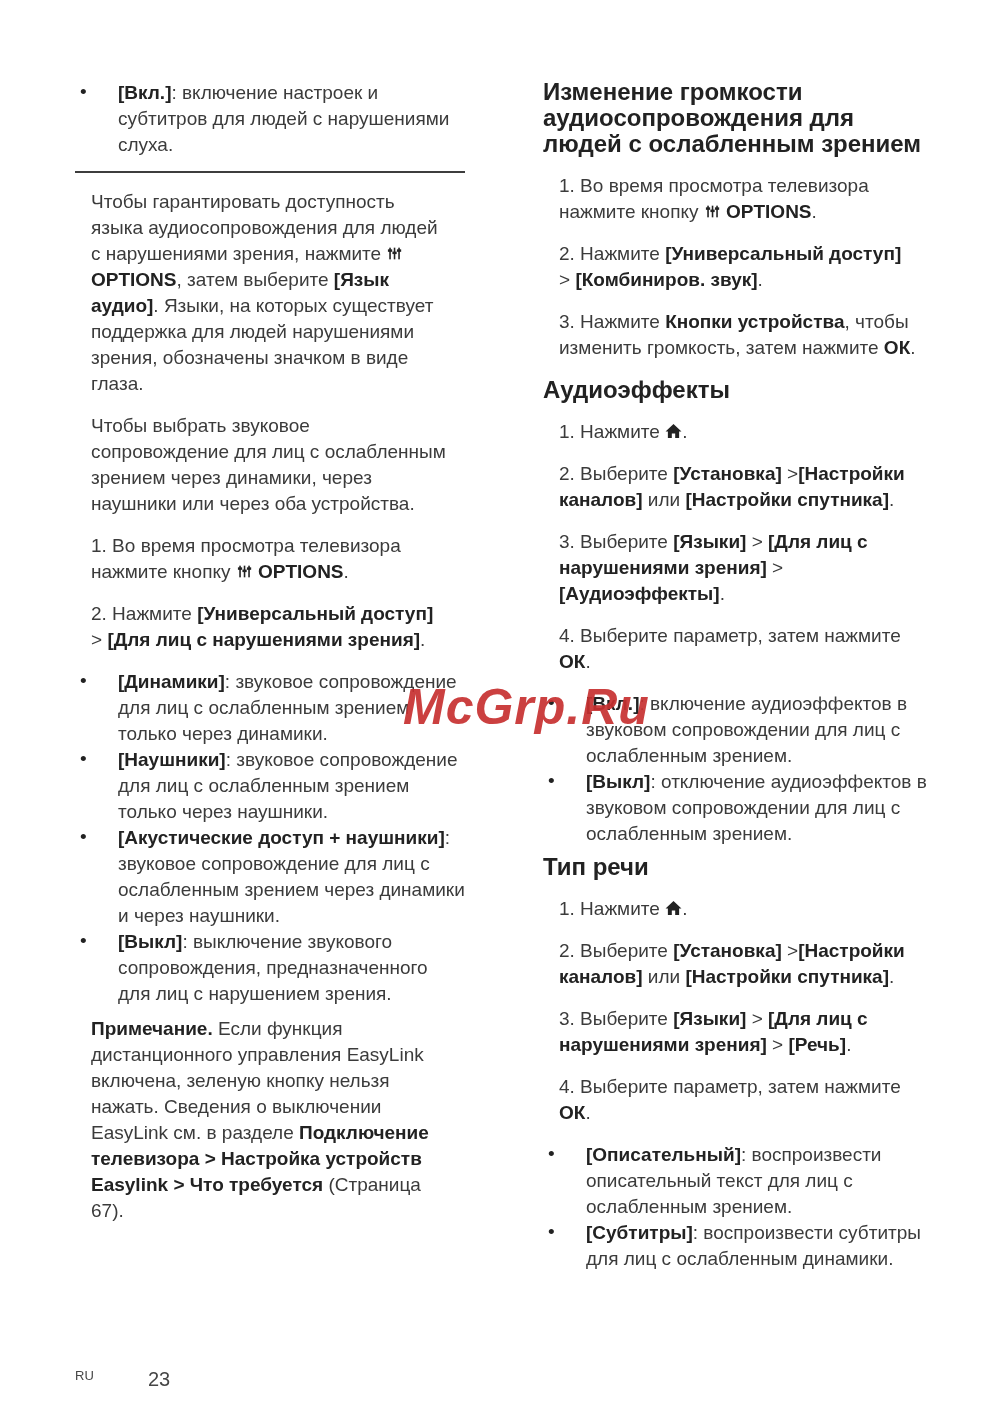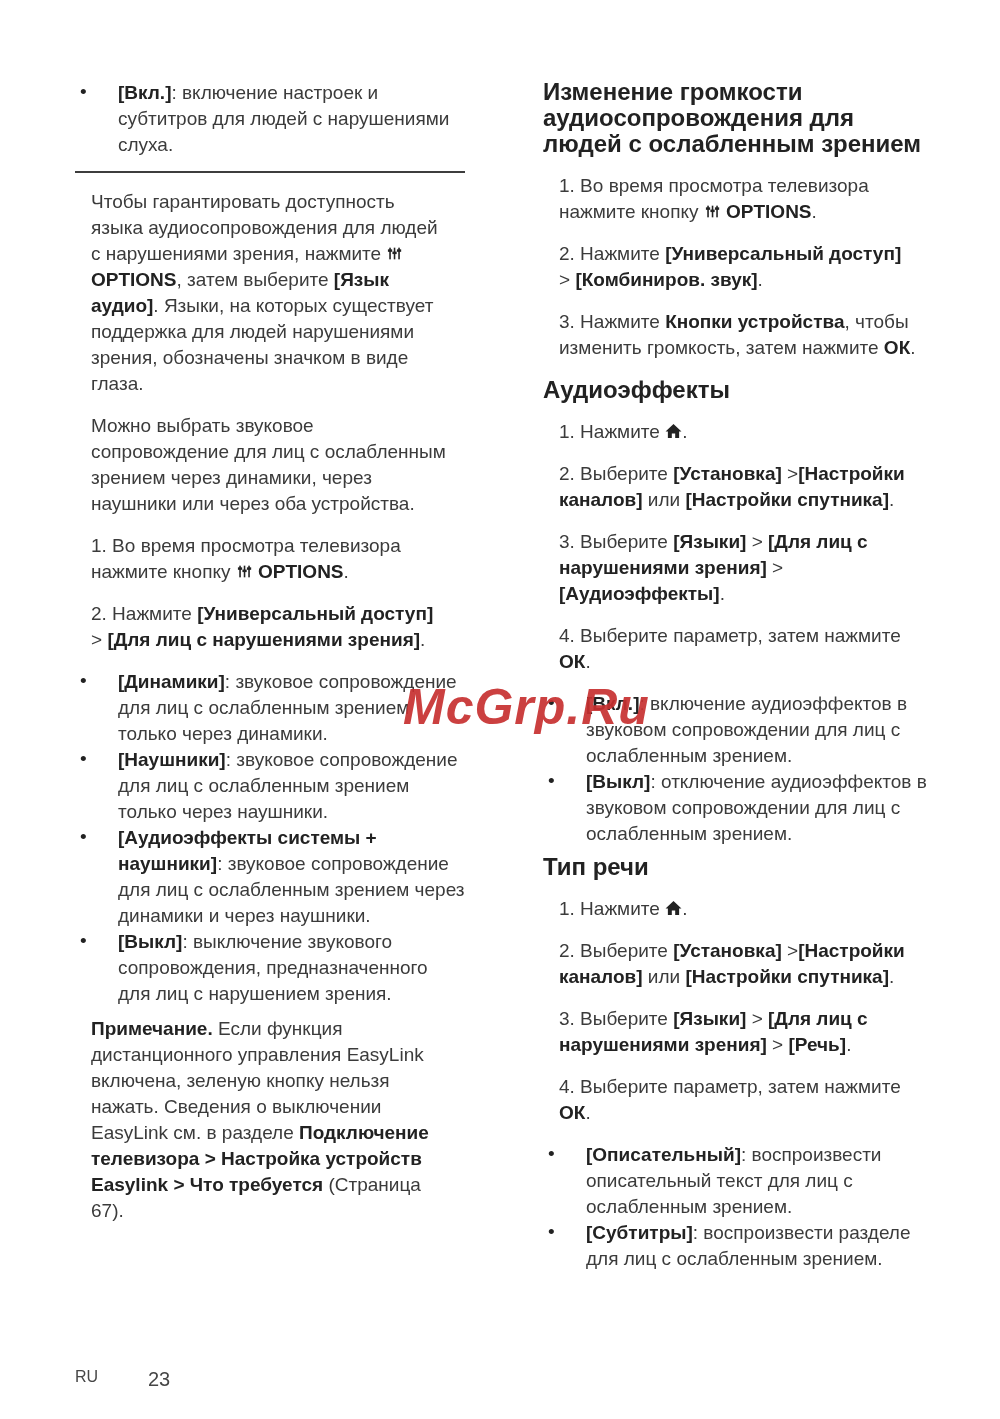--- a/index.html
+++ b/index.html
@@ -67,21 +67,21 @@
     font-style: italic;
     letter-spacing: 1px;
     opacity: 0.92;
     white-space: nowrap;
     pointer-events: none;
   }
   .footer-lang {
     position: absolute;
     left: 75px;
     top: 1368px;
-    font-size: 16px;
+    font-size: 13px;
     color: #464646;
     text-align: right;
   }
   .footer-page {
     position: absolute;
     left: 148px;
     top: 1368px;
     font-size: 20px;
     color: #464646;
   }
@@ -97,34 +97,34 @@
         </ul>
         <div class="rule"></div>
         <div class="para"><span>Чтобы гарантировать доступность языка аудиосопровождения для людей с нарушениями зрения, нажмите </span><span class="inline-icon"><svg viewBox="0 0 18 18">
               <rect x="2.7" y="2" width="1.9" height="14"></rect>
               <rect x="8.1" y="2" width="1.9" height="14"></rect>
               <rect x="13.5" y="2" width="1.9" height="14"></rect>
               <rect x="1.1" y="4" width="5.1" height="3"></rect>
               <rect x="6.5" y="6.7" width="5.1" height="3"></rect>
               <rect x="11.9" y="4" width="5.1" height="3"></rect>
             </svg></span><span class="b"> OPTIONS</span><span>, затем выберите </span><span class="b">[Язык аудио]</span><span>. Языки, на которых существует поддержка для людей нарушениями зрения, обозначены значком в виде глаза.</span></div>
-        <div class="para"><span>Можно выбрать звуковое сопровождение для лиц с ослабленным зрением через динамики, через наушники или через оба устройства.</span></div>
+        <div class="para"><span>Чтобы выбрать звуковое сопровождение для лиц с ослабленным зрением через динамики, через наушники или через оба устройства.</span></div>
         <div class="para"><span>1. Во время просмотра телевизора нажмите кнопку </span><span class="inline-icon"><svg viewBox="0 0 18 18">
               <rect x="2.7" y="2" width="1.9" height="14"></rect>
               <rect x="8.1" y="2" width="1.9" height="14"></rect>
               <rect x="13.5" y="2" width="1.9" height="14"></rect>
               <rect x="1.1" y="4" width="5.1" height="3"></rect>
               <rect x="6.5" y="6.7" width="5.1" height="3"></rect>
               <rect x="11.9" y="4" width="5.1" height="3"></rect>
             </svg></span><span class="b"> OPTIONS</span><span>.</span></div>
         <div class="para"><span>2. Нажмите </span><span class="b">[Универсальный доступ]</span><span> &gt; </span><span class="b">[Для лиц с нарушениями зрения]</span><span>.</span></div>
         <ul class="bullets">
           <li><span class="dot">•</span><span class="b">[Динамики]</span><span>: звуковое сопровождение для лиц с ослабленным зрением только через динамики.</span></li>
           <li><span class="dot">•</span><span class="b">[Наушники]</span><span>: звуковое сопровождение для лиц с ослабленным зрением только через наушники.</span></li>
-          <li><span class="dot">•</span><span class="b">[Аудиоэффекты системы + наушники]</span><span>: звуковое сопровождение для лиц с ослабленным зрением через динамики и через наушники.</span></li>
+          <li><span class="dot">•</span><span class="b">[Акустические доступ + наушники]</span><span>: звуковое сопровождение для лиц с ослабленным зрением через динамики и через наушники.</span></li>
           <li><span class="dot">•</span><span class="b">[Выкл]</span><span>: выключение звукового сопровождения, предназначенного для лиц с нарушением зрения.</span></li>
         </ul>
         <div class="para gap"><span class="b">Примечание.</span><span> Если функция дистанционного управления EasyLink включена, зеленую кнопку нельзя нажать. Сведения о выключении EasyLink см. в разделе </span><span class="b">Подключение телевизора &gt; Настройка устройств Easylink &gt; Что требуется</span><span> (Страница 67).</span></div>
       </div>
     <div class="col">
         <div class="h2"><span>Изменение громкости аудиосопровождения для людей с ослабленным зрением</span></div>
         <div class="para"><span>1. Во время просмотра телевизора нажмите кнопку </span><span class="inline-icon"><svg viewBox="0 0 18 18">
               <rect x="2.7" y="2" width="1.9" height="14"></rect>
               <rect x="8.1" y="2" width="1.9" height="14"></rect>
               <rect x="13.5" y="2" width="1.9" height="14"></rect>
@@ -147,21 +147,21 @@
         </ul>
         <div class="h2"><span>Тип речи</span></div>
         <div class="para"><span>1. Нажмите </span><span class="inline-icon"><svg viewBox="0 0 18 16">
               <path d="M9 0 L17.5 8 L15 8 L15 15 L10.8 15 L10.8 10.2 L7.2 10.2 L7.2 15 L3 15 L3 8 L0.5 8 Z"></path>
             </svg></span><span>.</span></div>
         <div class="para"><span>2. Выберите </span><span class="b">[Установка]</span><span> &gt;</span><span class="b">[Настройки каналов]</span><span> или </span><span class="b">[Настройки спутника]</span><span>.</span></div>
         <div class="para"><span>3. Выберите </span><span class="b">[Языки]</span><span> &gt; </span><span class="b">[Для лиц с нарушениями зрения]</span><span> &gt; </span><span class="b">[Речь]</span><span>.</span></div>
         <div class="para gap"><span>4. Выберите параметр, затем нажмите </span><span class="b">ОК</span><span>.</span></div>
         <ul class="bullets">
           <li><span class="dot">•</span><span class="b">[Описательный]</span><span>: воспроизвести описательный текст для лиц с ослабленным зрением.</span></li>
-          <li><span class="dot">•</span><span class="b">[Субтитры]</span><span>: воспроизвести разделе для лиц с ослабленным зрением.</span></li>
+          <li><span class="dot">•</span><span class="b">[Субтитры]</span><span>: воспроизвести субтитры для лиц с ослабленным динамики.</span></li>
         </ul>
       </div>
   </div>
 
   <div class="watermark" style="color: rgb(199, 48, 48);">McGrp.Ru</div>
 
   <span class="footer-lang">RU</span>
   <span class="footer-page">23</span>
 </div>
 

